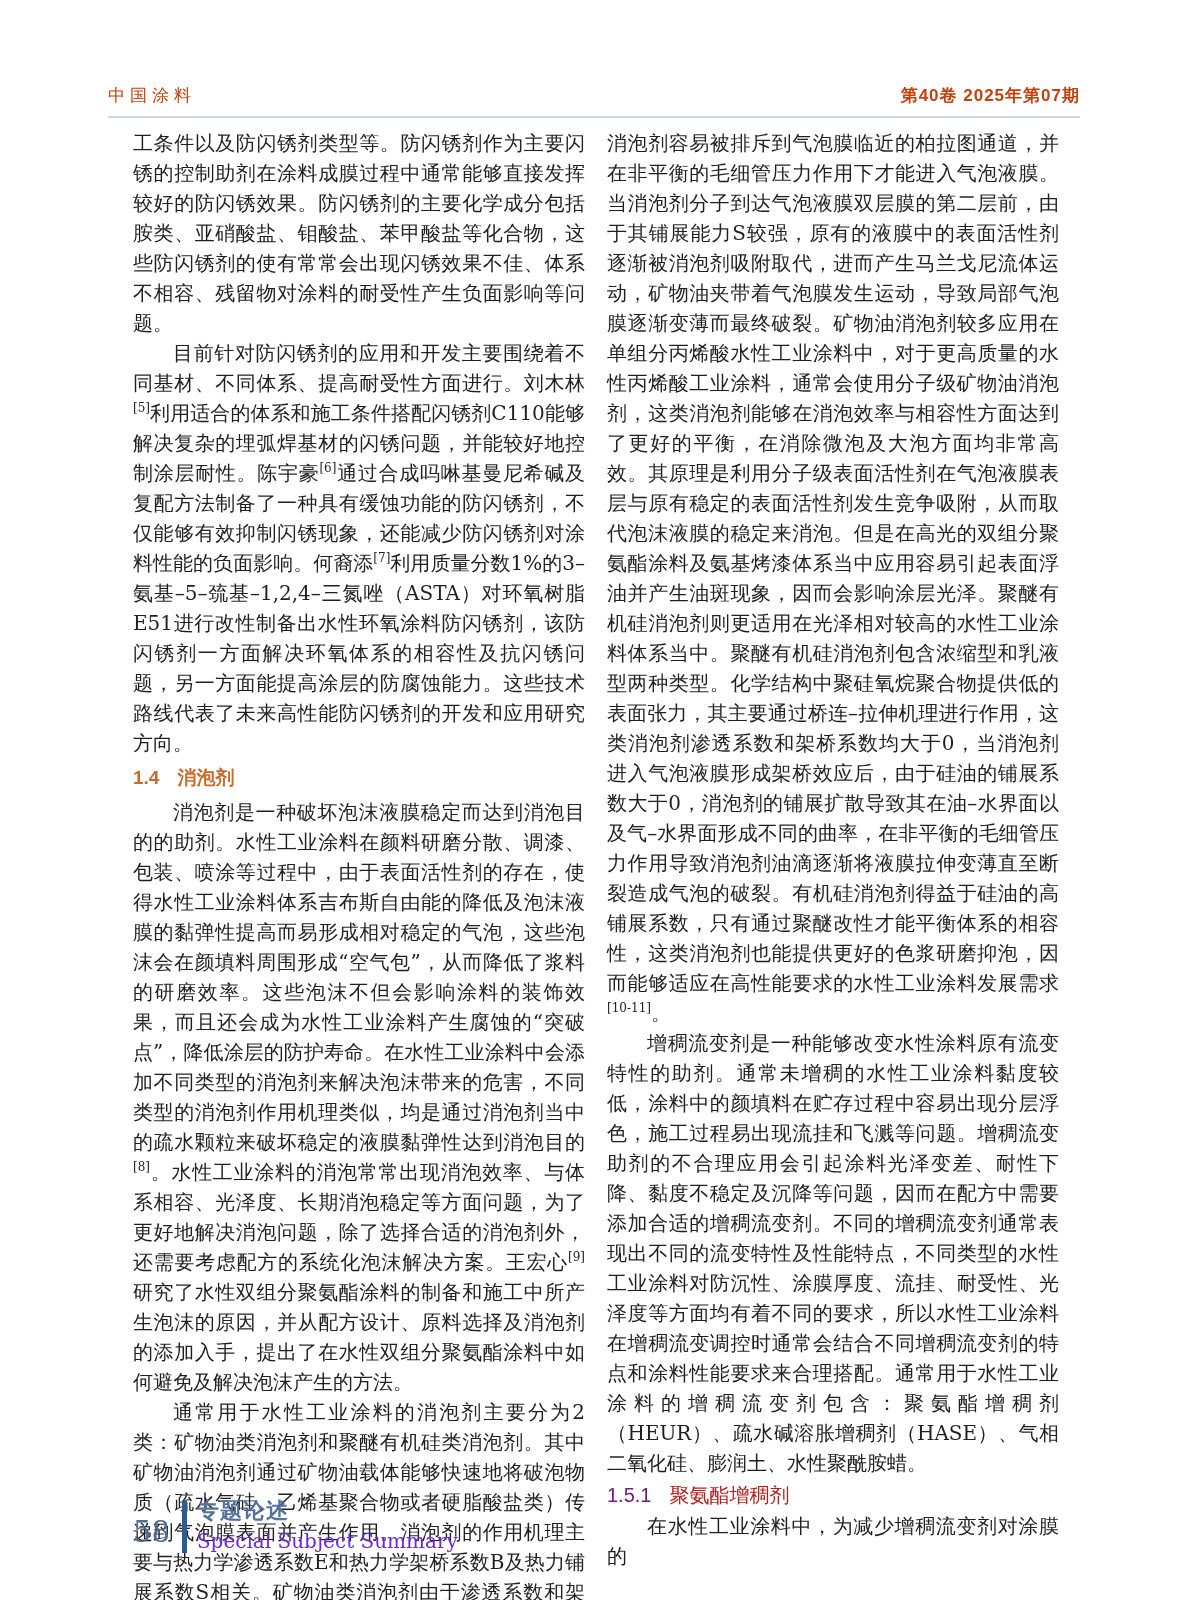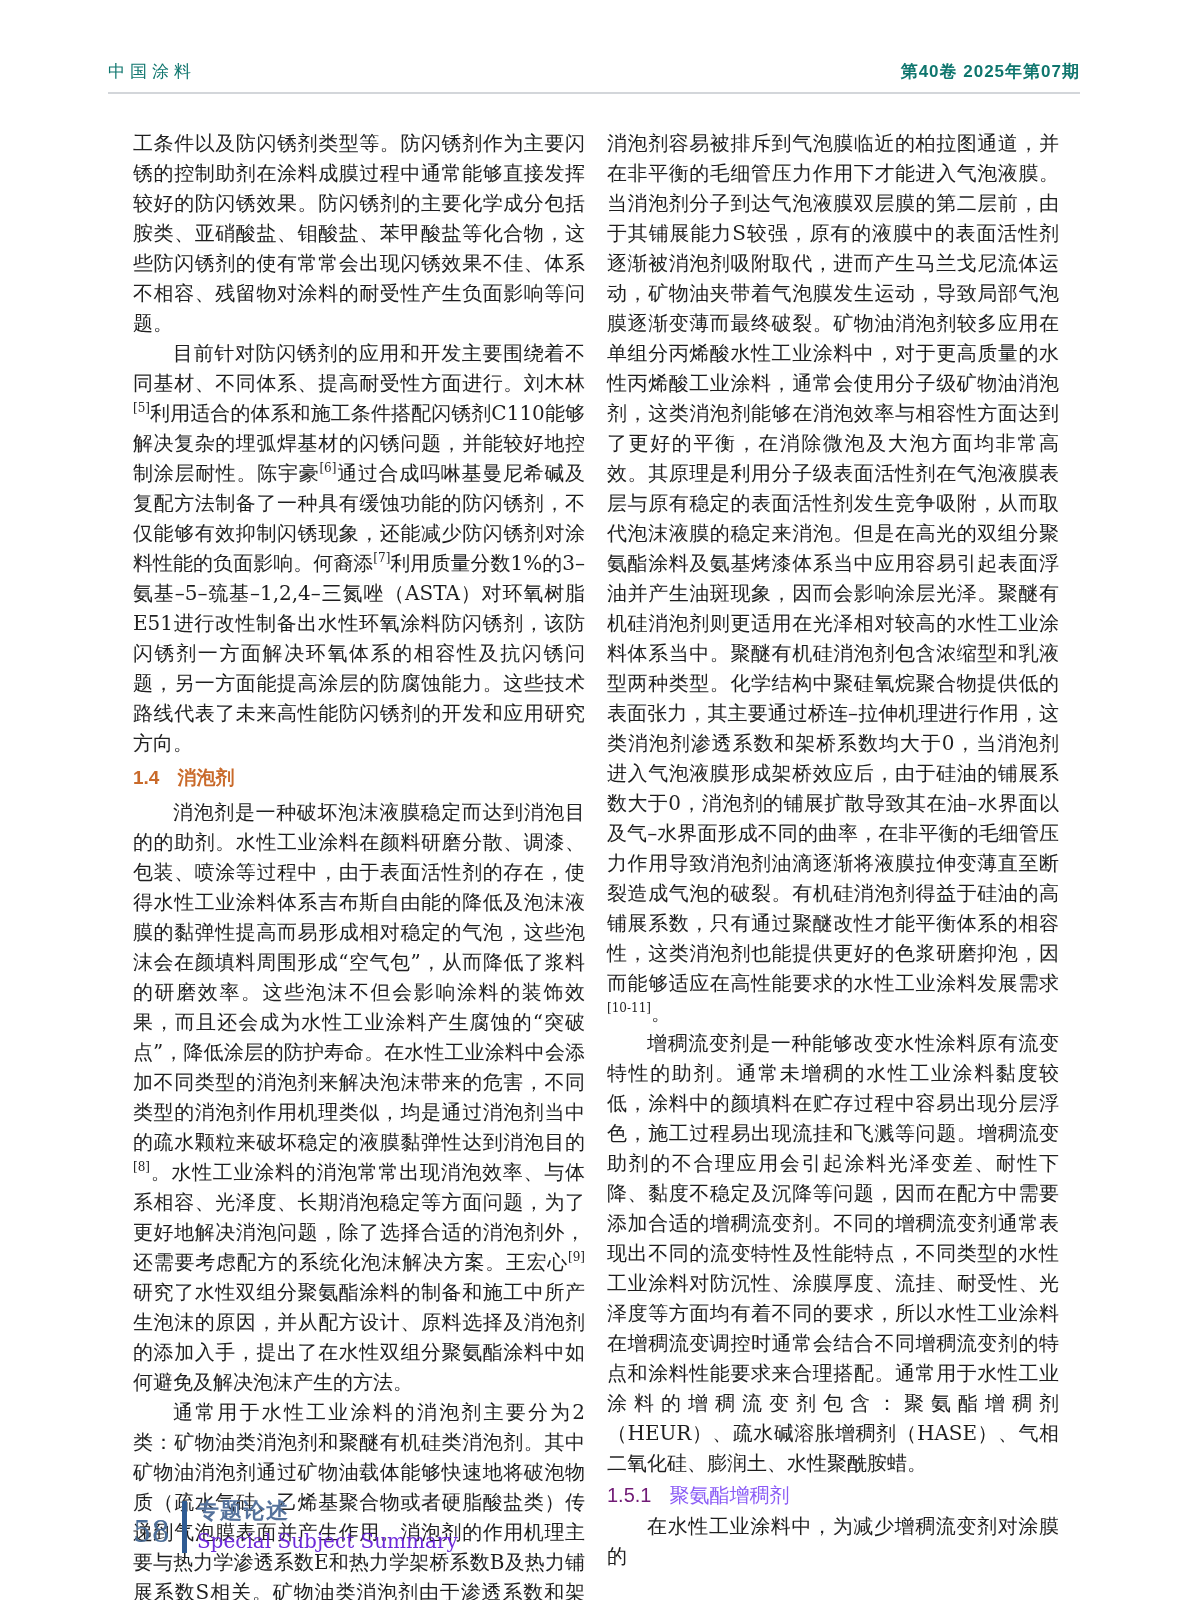--- a/index.html
+++ b/index.html
@@ -5,25 +5,25 @@
   html,body{margin:0;padding:0;}
   body{
     width:1187px;height:1600px;background:#ffffff;position:relative;
     font-family:"DejaVu Serif","Liberation Serif",serif;
     color:#1f1f1f;
   }
   .page{position:absolute;inset:0;background:#ffffff;overflow:hidden;}
 
   
   .header{
-    position:absolute;top:60px;left:108px;width:972px;
+    position:absolute;top:84px;left:108px;width:972px;
     display:flex;justify-content:space-between;align-items:flex-end;
     padding-bottom:9px;border-bottom:2px solid #d3d6da;
     font-family:"Liberation Sans","DejaVu Sans",sans-serif;
-    font-size:17px;color:#0f766e;
+    font-size:17px;color:#c2410c;
   }
   .header .journal{letter-spacing:5px;}
   .header .issue{letter-spacing:1px;font-weight:bold;}
 
   
   .columns{
     position:absolute;top:128px;left:133px;width:926px;
     display:flex;gap:22px;
   }
   .col{width:452px;}
@@ -42,21 +42,21 @@
   }
   .sec-heading .sec-num{margin-right:18px;}
 
   .subsec-heading{
     margin:1px 0 0 0;font-size:20px;line-height:32px;font-weight:normal;
   }
   .subsec-num{
     font-family:"Liberation Sans","DejaVu Sans",sans-serif;
     font-weight:normal;color:#701a75;margin-right:18px;
   }
-  .subsec-title{color:#8b5cf6;margin-top:44px;}
+  .subsec-title{color:#b91c1c;margin-top:44px;}
 
   
   .footer{
     position:absolute;left:133px;top:1496px;
     display:flex;align-items:flex-end;
   }
   .footer .page-num{
     font-family:"DejaVu Serif","Liberation Serif",serif;
     font-size:29px;color:#4b6d96;align-self:flex-end;
     padding-bottom:4px;

